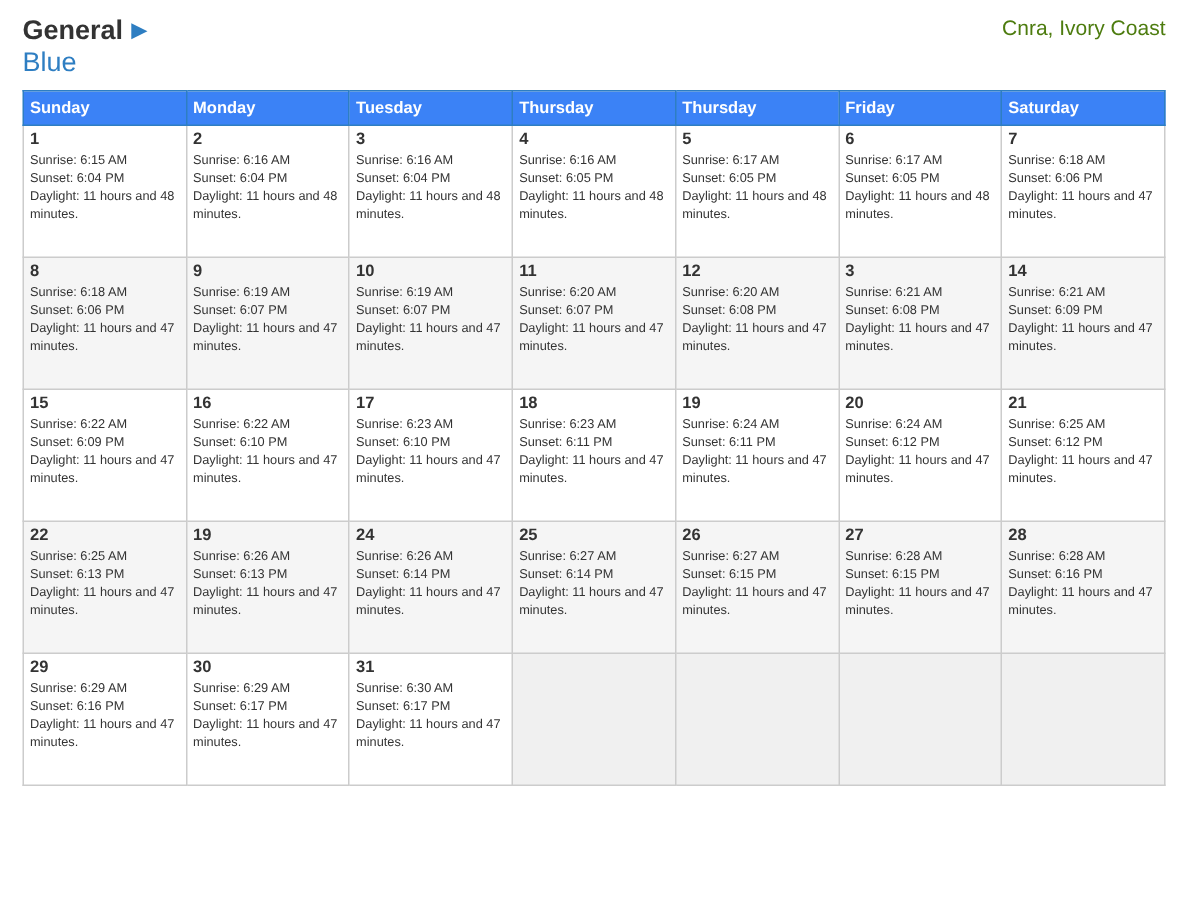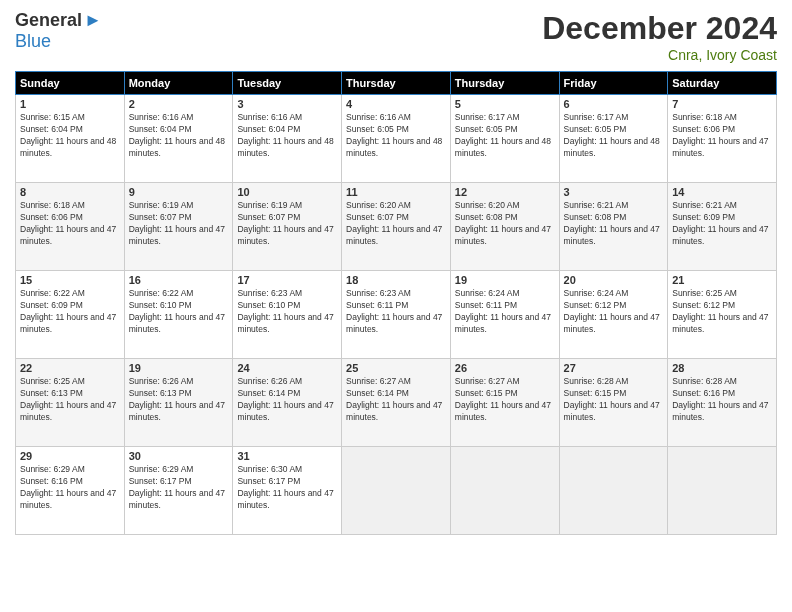--- a/index.html
+++ b/index.html
@@ -42,21 +42,21 @@
     .location {
       font-size: 14px;
       color: #4d7c0f;
     }
     .calendar {
       width: 100%;
       border-collapse: collapse;
       table-layout: fixed;
     }
     .calendar thead th {
-      background: #000000;
+      background: #3b82f6;
       color: #fff;
       font-size: 11px;
       font-weight: bold;
       padding: 5px 4px;
       text-align: left;
       border: 1px solid #2e7ec2;
     }
     .calendar tbody td {
       border: 1px solid #ccc;
       vertical-align: top;
@@ -90,21 +90,20 @@
 <div class="page">
   <div class="header">
     <div class="logo">
       <div class="logo-row">
         <span style="font-size:18px;font-weight:bold;color:#333;">General</span>
         <span style="color:#2e7ec2;font-size:18px;">►</span>
       </div>
       <span style="font-size:18px;font-weight:normal;color:#2e7ec2;">Blue</span>
     </div>
     <div class="title-block">
-      <div class="month-title">December 2024</div>
       <div class="location">Cnra, Ivory Coast</div>
     </div>
   </div>
 
   <table class="calendar">
     <thead>
       <tr id="weekday-header">
           <th>Sunday</th>
           <th>Monday</th>
           <th>Tuesday</th>

